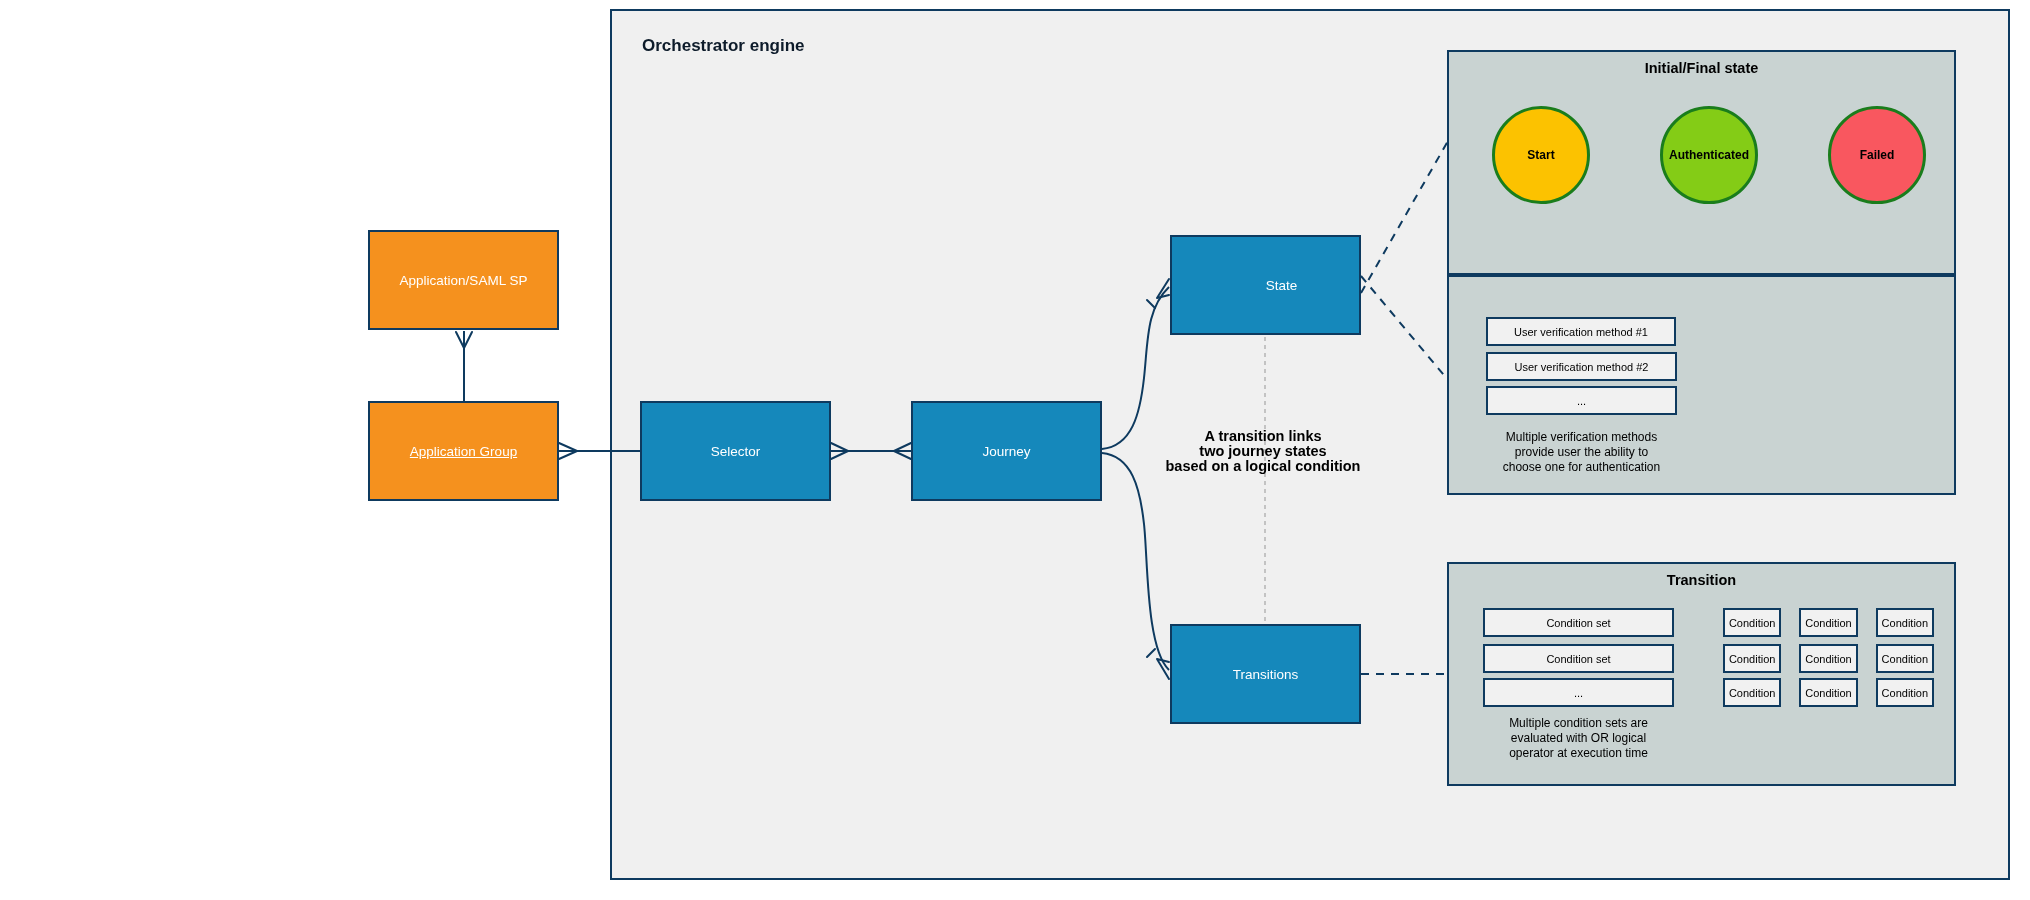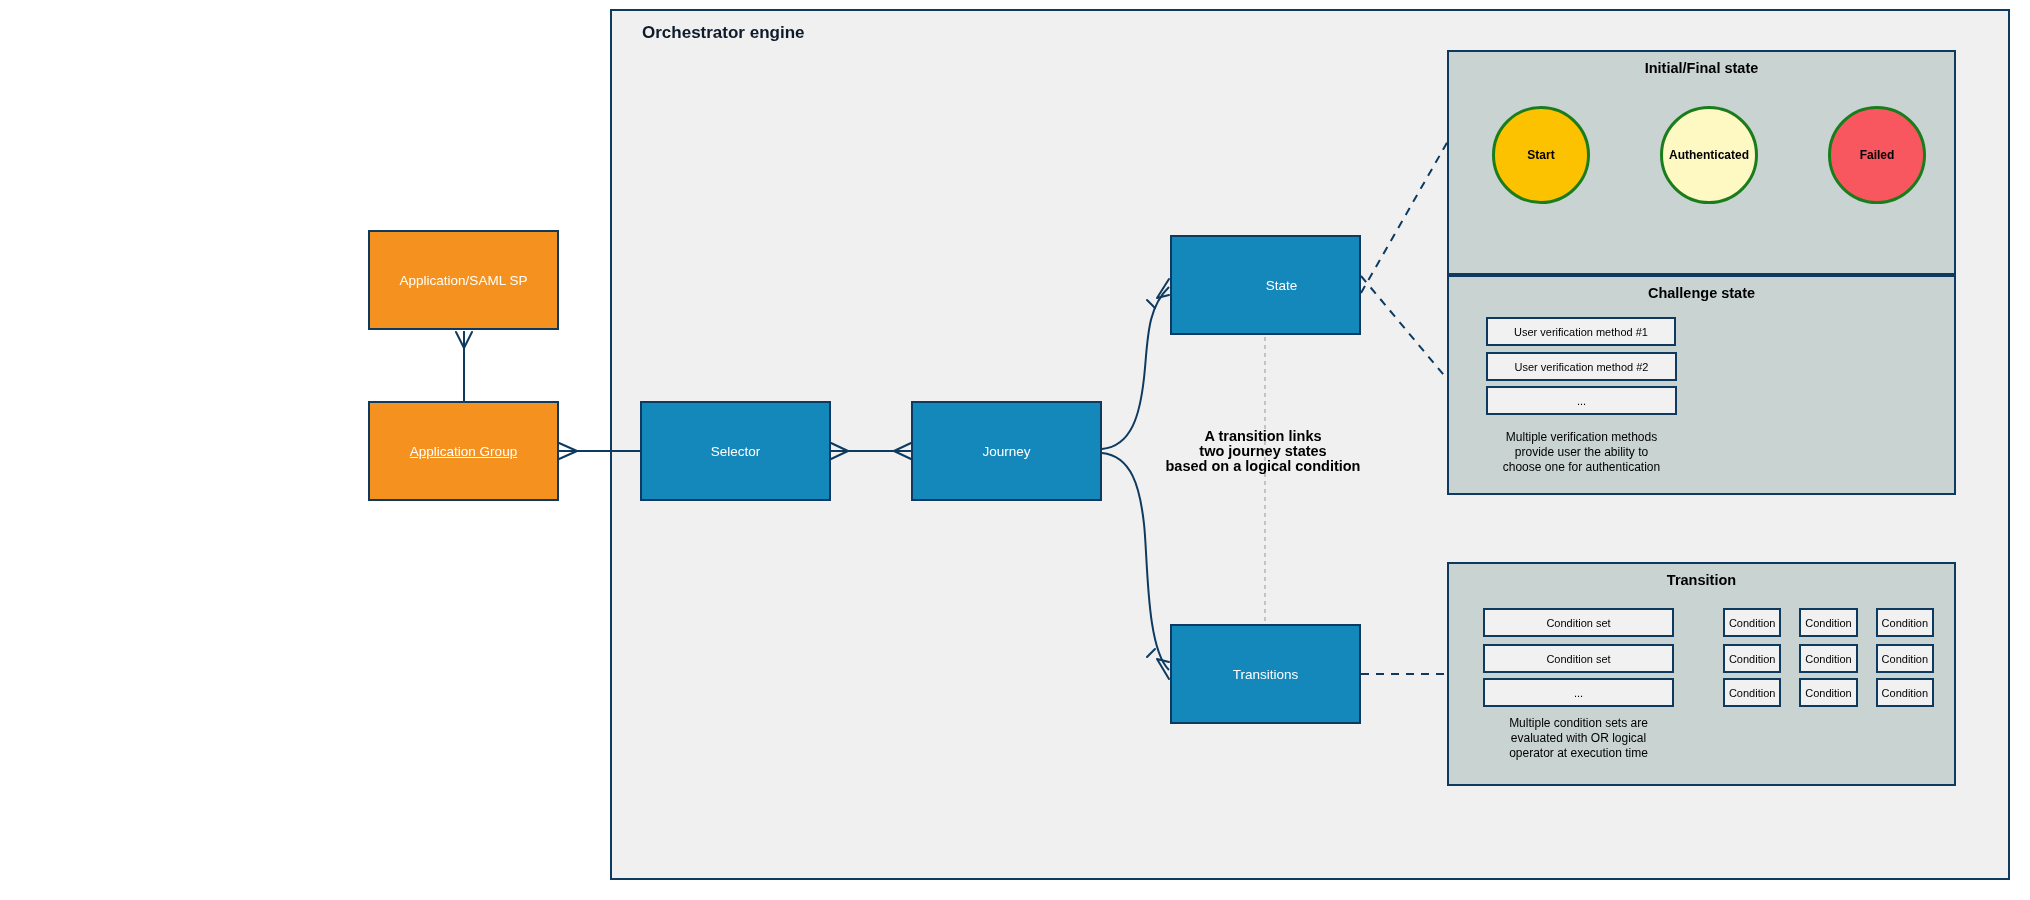--- a/index.html
+++ b/index.html
@@ -1,21 +1,21 @@
 <!DOCTYPE html>
 <html style="--node-blue: #1588BB; --node-orange: #F5911E; --border-navy: #0E3A5F; --engine-bg: #F0F0F0; --panel-bg: #C9D3D2; --panel-inner-bg: #F1F1F1; --circle-green: #1A7D1C; --dashed-gray: #B4B4B4;"><head>
 <meta charset="utf-8">
 <style>
   html,body{margin:0;padding:0;background:#fff;}
   .stage{position:relative;width:2030px;height:900px;background:#fff;overflow:hidden;
          font-family:"Liberation Sans",sans-serif;color:#000;}
   
   .engine{position:absolute;left:610px;top:9px;width:1400px;height:871px;
           background:var(--engine-bg);border:2px solid var(--border-navy);box-sizing:border-box;}
-  .engine-title{position:absolute;left:30px;top:12px;font-size:17px;font-weight:bold;color:#0d1b2a;}
+  .engine-title{position:absolute;left:30px;top:25px;font-size:17px;font-weight:bold;color:#0d1b2a;}
   
   .node{position:absolute;display:flex;align-items:center;justify-content:center;
         border:2px solid var(--border-navy);box-sizing:border-box;color:#fff;
         font-size:13.5px;text-align:center;}
   .node.orange{background:var(--node-orange);}
   .node.blue{background:var(--node-blue);}
   
   .panel{position:absolute;left:1447px;width:509px;background:var(--panel-bg);
          border:2px solid var(--border-navy);box-sizing:border-box;}
   .panel-title{position:absolute;left:0;top:8px;width:100%;text-align:center;
@@ -88,30 +88,29 @@
 
   <div class="annotation z3" style="white-space:pre-line;">A transition links
 two journey states
 based on a logical condition</div>
 
   <div class="panel z3" style="top:50px;height:225px;">
     <div class="panel-title">Initial/Final state</div>
     <div class="circle" style="left: 43px; top: 54px; background: rgb(252, 194, 0);">
       <span>Start</span>
     </div>
-    <div class="circle" style="left: 211px; top: 54px; background: #fef9c3;">
+    <div class="circle" style="left: 211px; top: 54px; background: #84cc16;">
       <span>Authenticated</span>
     </div>
     <div class="circle" style="left: 379px; top: 54px; background: rgb(249, 87, 95);">
       <span>Failed</span>
     </div>
   </div>
 
   <div class="panel z3" style="top:275px;height:220px;">
-    <div class="panel-title">Challenge state</div>
     <div class="mini" style="left:37px;top:40px;width:190px;height:29px;">
       <span>User verification method #1</span>
     </div>
     <div class="mini" style="left:37px;top:75px;width:191px;height:29px;">
       <span>User verification method #2</span>
     </div>
     <div class="mini" style="left:37px;top:109px;width:191px;height:29px;">
       <span>...</span>
     </div>
     <div class="caption" style="left:27px;top:153px;width:211px;">Multiple verification methods

